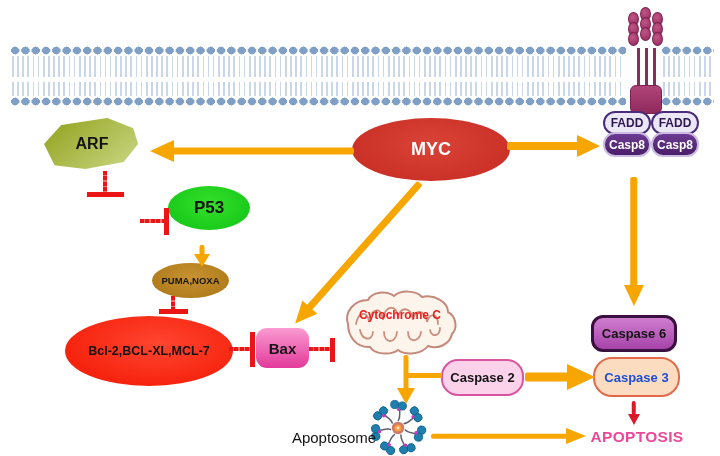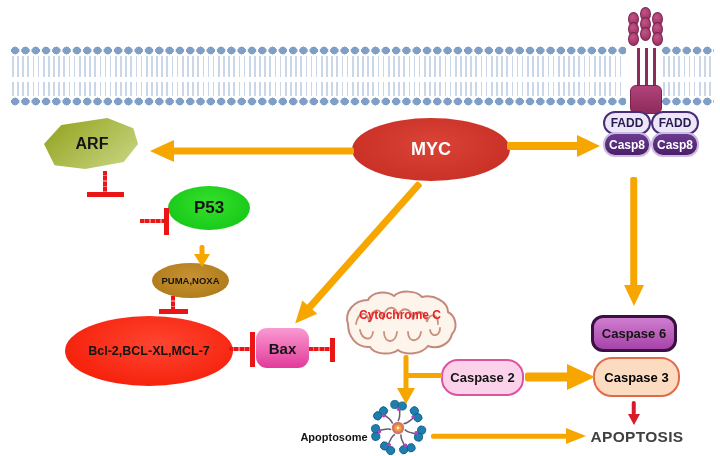--- a/index.html
+++ b/index.html
@@ -107,21 +107,21 @@
       <path d="M20,36 C22,24 32,22 33,34 C35,20 46,18 47,32 C48,16 62,16 62,30 C63,18 76,18 77,32 C78,20 90,22 91,34 C94,24 102,26 102,36 M24,42 C26,52 36,54 37,44 M48,44 C48,56 60,56 61,44 M72,44 C72,56 84,54 85,44 M94,42 C96,50 104,48 104,40" fill="none" stroke="#c9907e" stroke-width="1.8" stroke-linecap="round"></path>
     </svg>
     <div class="node" style="left:0;top:20px;width:128px;height:14px;font-size:12px;color:#e82020;">Cytochrome C</div>
   </div>
 
   <div class="node" style="left:441px;top:359px;width:83px;height:37px;font-size:13px;border-radius:17px;
        background:#fbd2ea;border:2.5px solid #d9559f;">Caspase 2</div>
   <div class="node" style="left:591px;top:315px;width:86px;height:37px;font-size:13px;border-radius:12px;
        background:linear-gradient(180deg,#cf7ecf,#a743aa);border:3px solid #3a1040;">Caspase 6</div>
   <div class="node" style="left:593px;top:357px;width:87px;height:40px;font-size:13px;border-radius:19px;
-       color:#000000;background:#fcdcc0;border:2.5px solid #e06a4a;">Caspase 3</div>
+       color:#1d4ed8;background:#fcdcc0;border:2.5px solid #e06a4a;">Caspase 3</div>
 
   <div style="position:absolute;left:367px;top:399px;width:62px;height:58px;">
     <svg width="62" height="58" viewBox="0 0 62 58">
       <defs>
         <g id="apo-arm">
           <path d="M0,-7 C3,-11 1,-16 2,-20" stroke="#5f5f73" stroke-width="1.5" fill="none"></path>
           <circle cx="-3.2" cy="-23.5" r="4.1" fill="#1e7fae" stroke="#0d5c85" stroke-width="0.8"></circle>
           <circle cx="4.3" cy="-22" r="4.1" fill="#1e7fae" stroke="#0d5c85" stroke-width="0.8"></circle>
           <circle cx="0.6" cy="-18.8" r="1.7" fill="#c23ac2"></circle>
         </g>
@@ -133,23 +133,23 @@
         <use href="#apo-arm" transform="rotate(154.3)"></use>
         <use href="#apo-arm" transform="rotate(205.7)"></use>
         <use href="#apo-arm" transform="rotate(257.1)"></use>
         <use href="#apo-arm" transform="rotate(308.6)"></use>
         <circle r="6.2" fill="#cf7a68"></circle>
         <circle r="3.6" fill="#f59d3f"></circle>
         <circle r="1.4" fill="#fde8c8"></circle>
       </g>
     </svg>
   </div>
-  <div class="node" style="left:298px;top:430px;width:72px;height:14px;font-size:11px;font-weight:700;">Apoptosome</div>
-
-  <div class="node" style="left:588px;top:427px;width:98px;height:20px;font-size:15.5px;color:#404040;letter-spacing:0.3px;">APOPTOSIS</div>
+  <div class="node" style="left:298px;top:430px;width:72px;height:14px;font-size:15px;font-weight:400;">Apoptosome</div>
+
+  <div class="node" style="left:588px;top:427px;width:98px;height:20px;font-size:15.5px;color:#ec4899;letter-spacing:0.3px;">APOPTOSIS</div>
 
   <div class="arr" style="left:354px;top:151px;width:204px;transform:rotate(180deg);">
     <div class="shaft" style="width:182px;height:7px;"></div>
     <div class="head" style="border-left:24px solid #f7a600;border-top:11px solid transparent;border-bottom:11px solid transparent;"></div>
   </div>
 
   <div class="arr" style="left:507px;top:146px;width:93px;">
     <div class="shaft" style="width:72px;height:8px;"></div>
     <div class="head" style="border-left:23px solid #f7a600;border-top:11px solid transparent;border-bottom:11px solid transparent;"></div>
   </div>

